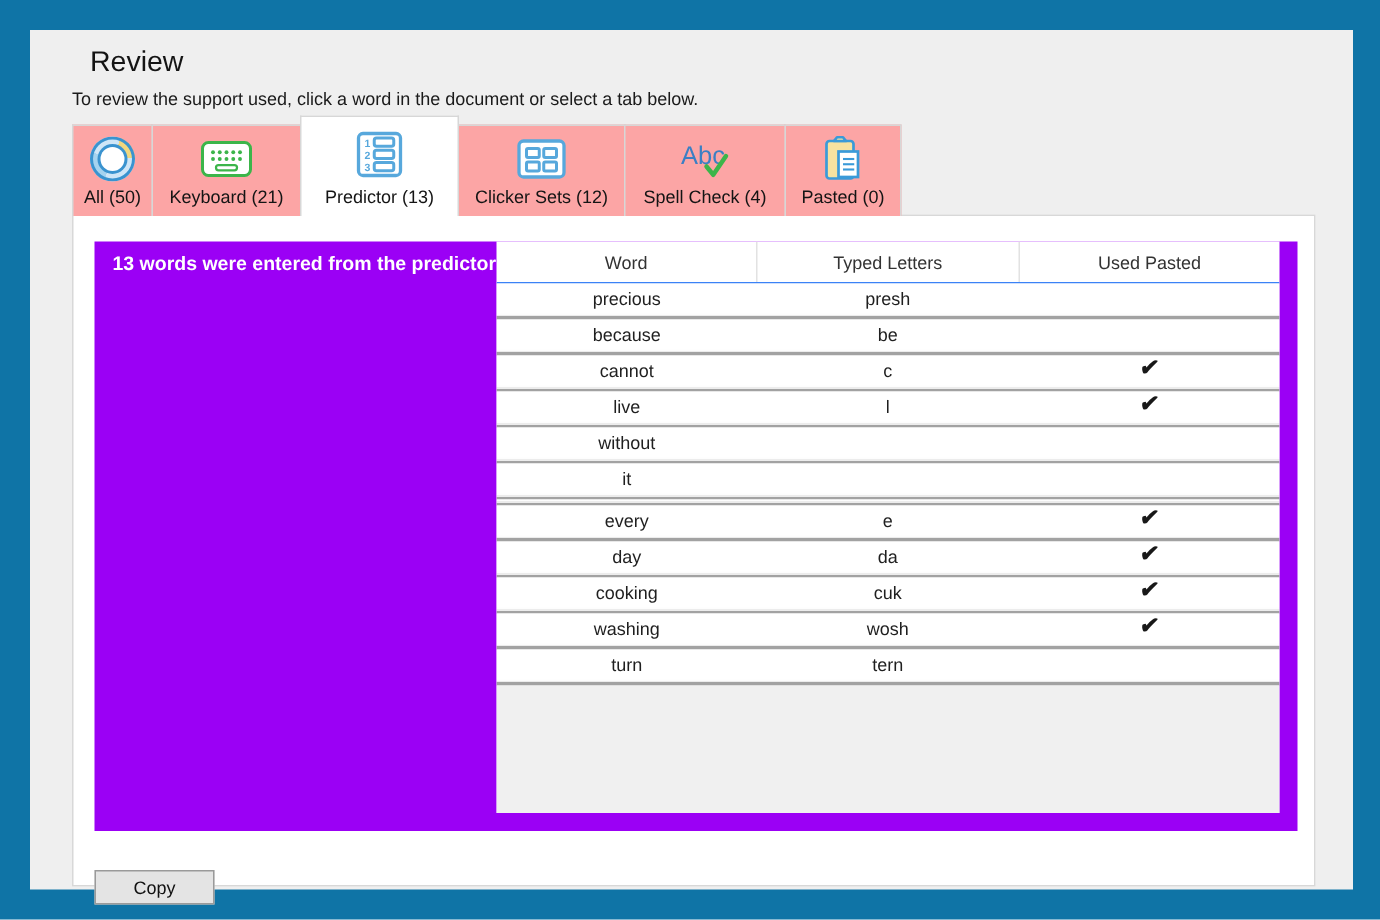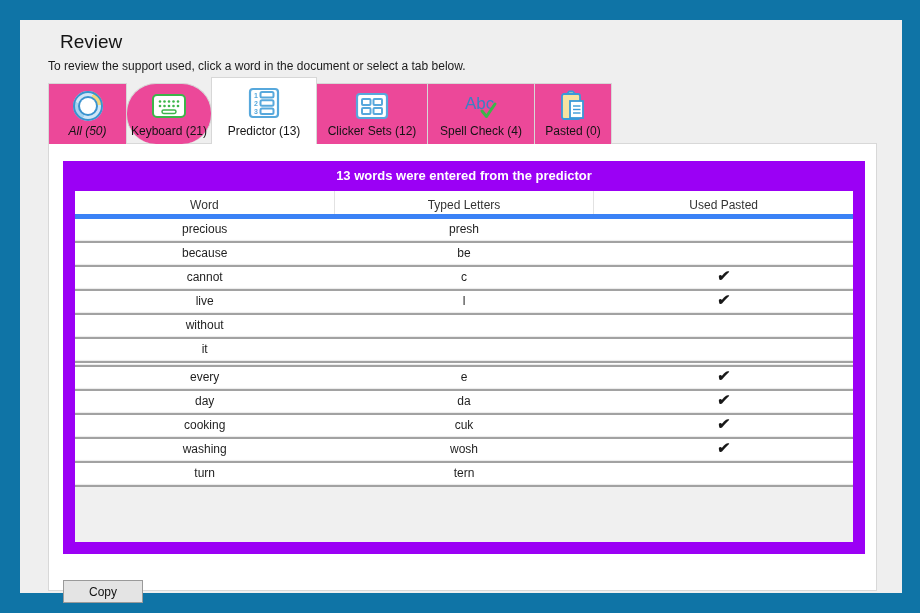--- a/index.html
+++ b/index.html
@@ -6,45 +6,45 @@
   html,body { width:920px; height:613px; overflow:hidden; }
   body { background:#0f74a6; font-family:"Liberation Sans", sans-serif; position:relative; }
 
   .dialog { position:absolute; left:20px; top:20px; width:882px; height:573px; background:#efefef; }
 
   .title { position:absolute; left:40px; top:11px; font-size:19px; color:#141414; }
   .subtitle { position:absolute; left:28px; top:39px; font-size:12px; color:#1a1a1a; }
 
   
   .tabstrip { position:absolute; left:28px; top:58px; height:66px; display:flex; align-items:flex-end; z-index:2; }
-  .tab { height:61px; background:#ec4899; border:1px solid #d7d7d7; border-bottom:none;
+  .tab { height:61px; background:#fca5a5; border:1px solid #d7d7d7; border-bottom:none;
          margin-left:-1px; display:flex; flex-direction:column; align-items:center;
          justify-content:space-between; padding:5px 4px 6px; cursor:default; }
   .tab:first-child { margin-left:0; }
   .tab.active { height:67px; background:#ffffff; position:relative; z-index:3; padding-top:8px; }
   .tab-label { font-size:12px; color:#141414; white-space:nowrap; }
   .tab-ico { height:34px; display:flex; align-items:center; justify-content:center; }
-  .w-all{width:79px;font-style:italic;} .w-key{width:86px;border-radius:30px;} .w-pred{width:106px;} .w-click{width:112px;} .w-spell{width:108px;} .w-paste{width:78px;}
+  .w-all{width:54px;} .w-key{width:100px;} .w-pred{width:106px;} .w-click{width:112px;} .w-spell{width:108px;} .w-paste{width:78px;}
 
   
   .donut { width:30px; height:30px; border-radius:50%; position:relative;
            background:conic-gradient(#cfe6f7 0 6%, #f1d77e 6% 24%, #cfe6f7 24% 56%, #a5d3ef 56% 80%, #cfe6f7 80% 100%);
            box-shadow:inset 0 0 0 2px #3a93cf; }
   .donut::after { content:""; position:absolute; left:7px; top:7px; width:16px; height:16px;
            border-radius:50%; background:#ffffff; box-shadow:0 0 0 2px #3a93cf; }
 
   
   .panel { position:absolute; left:28px; top:123px; width:829px; height:448px;
            background:#ffffff; border:1px solid #d8d8d8; z-index:1; }
 
   .ptable { position:absolute; left:14px; top:17px; width:802px; height:393px;
-            background:#9b00f5; display:flex; flex-direction:column; padding:0 12px 12px; }
+            background:#9b00f5; display:flex; flex-direction:row; padding:0 12px 12px; }
   .banner { height:30px; line-height:30px; text-align:center; color:#ffffff; font-size:13px; font-weight:600; }
   .itable { flex:1; background:#ffffff; display:flex; flex-direction:column; overflow:hidden; }
-  .thead { display:flex; height:28px; border-bottom:5px solid #3b82f6; }
+  .thead { display:flex; height:28px; border-bottom:1px solid #3b82f6; }
   .thcell { flex:1; text-align:center; line-height:28px; font-size:12px; color:#333333; }
   .thcell + .thcell { border-left:1px solid #e2e2e2; }
   .trows { flex:1; display:flex; flex-direction:column; }
   .trow { display:flex; height:20px; background:#ffffff; }
   .tcell { flex:1; text-align:center; font-size:12px; color:#1f1f1f; line-height:20px; }
   .tcell.check { font-size:15px; font-weight:700; color:#181818; transform:skewX(-8deg); line-height:18px; }
   .sep { height:4px; background:linear-gradient(to bottom,#fdfdfd 0 1px,#ececec 1px 2px,#a2a2a2 2px 4px); }
   .filler { flex:1; background:#f0f0f0; }
 
   .copy-btn { position:absolute; left:14px; top:420px; width:80px; height:23px;

